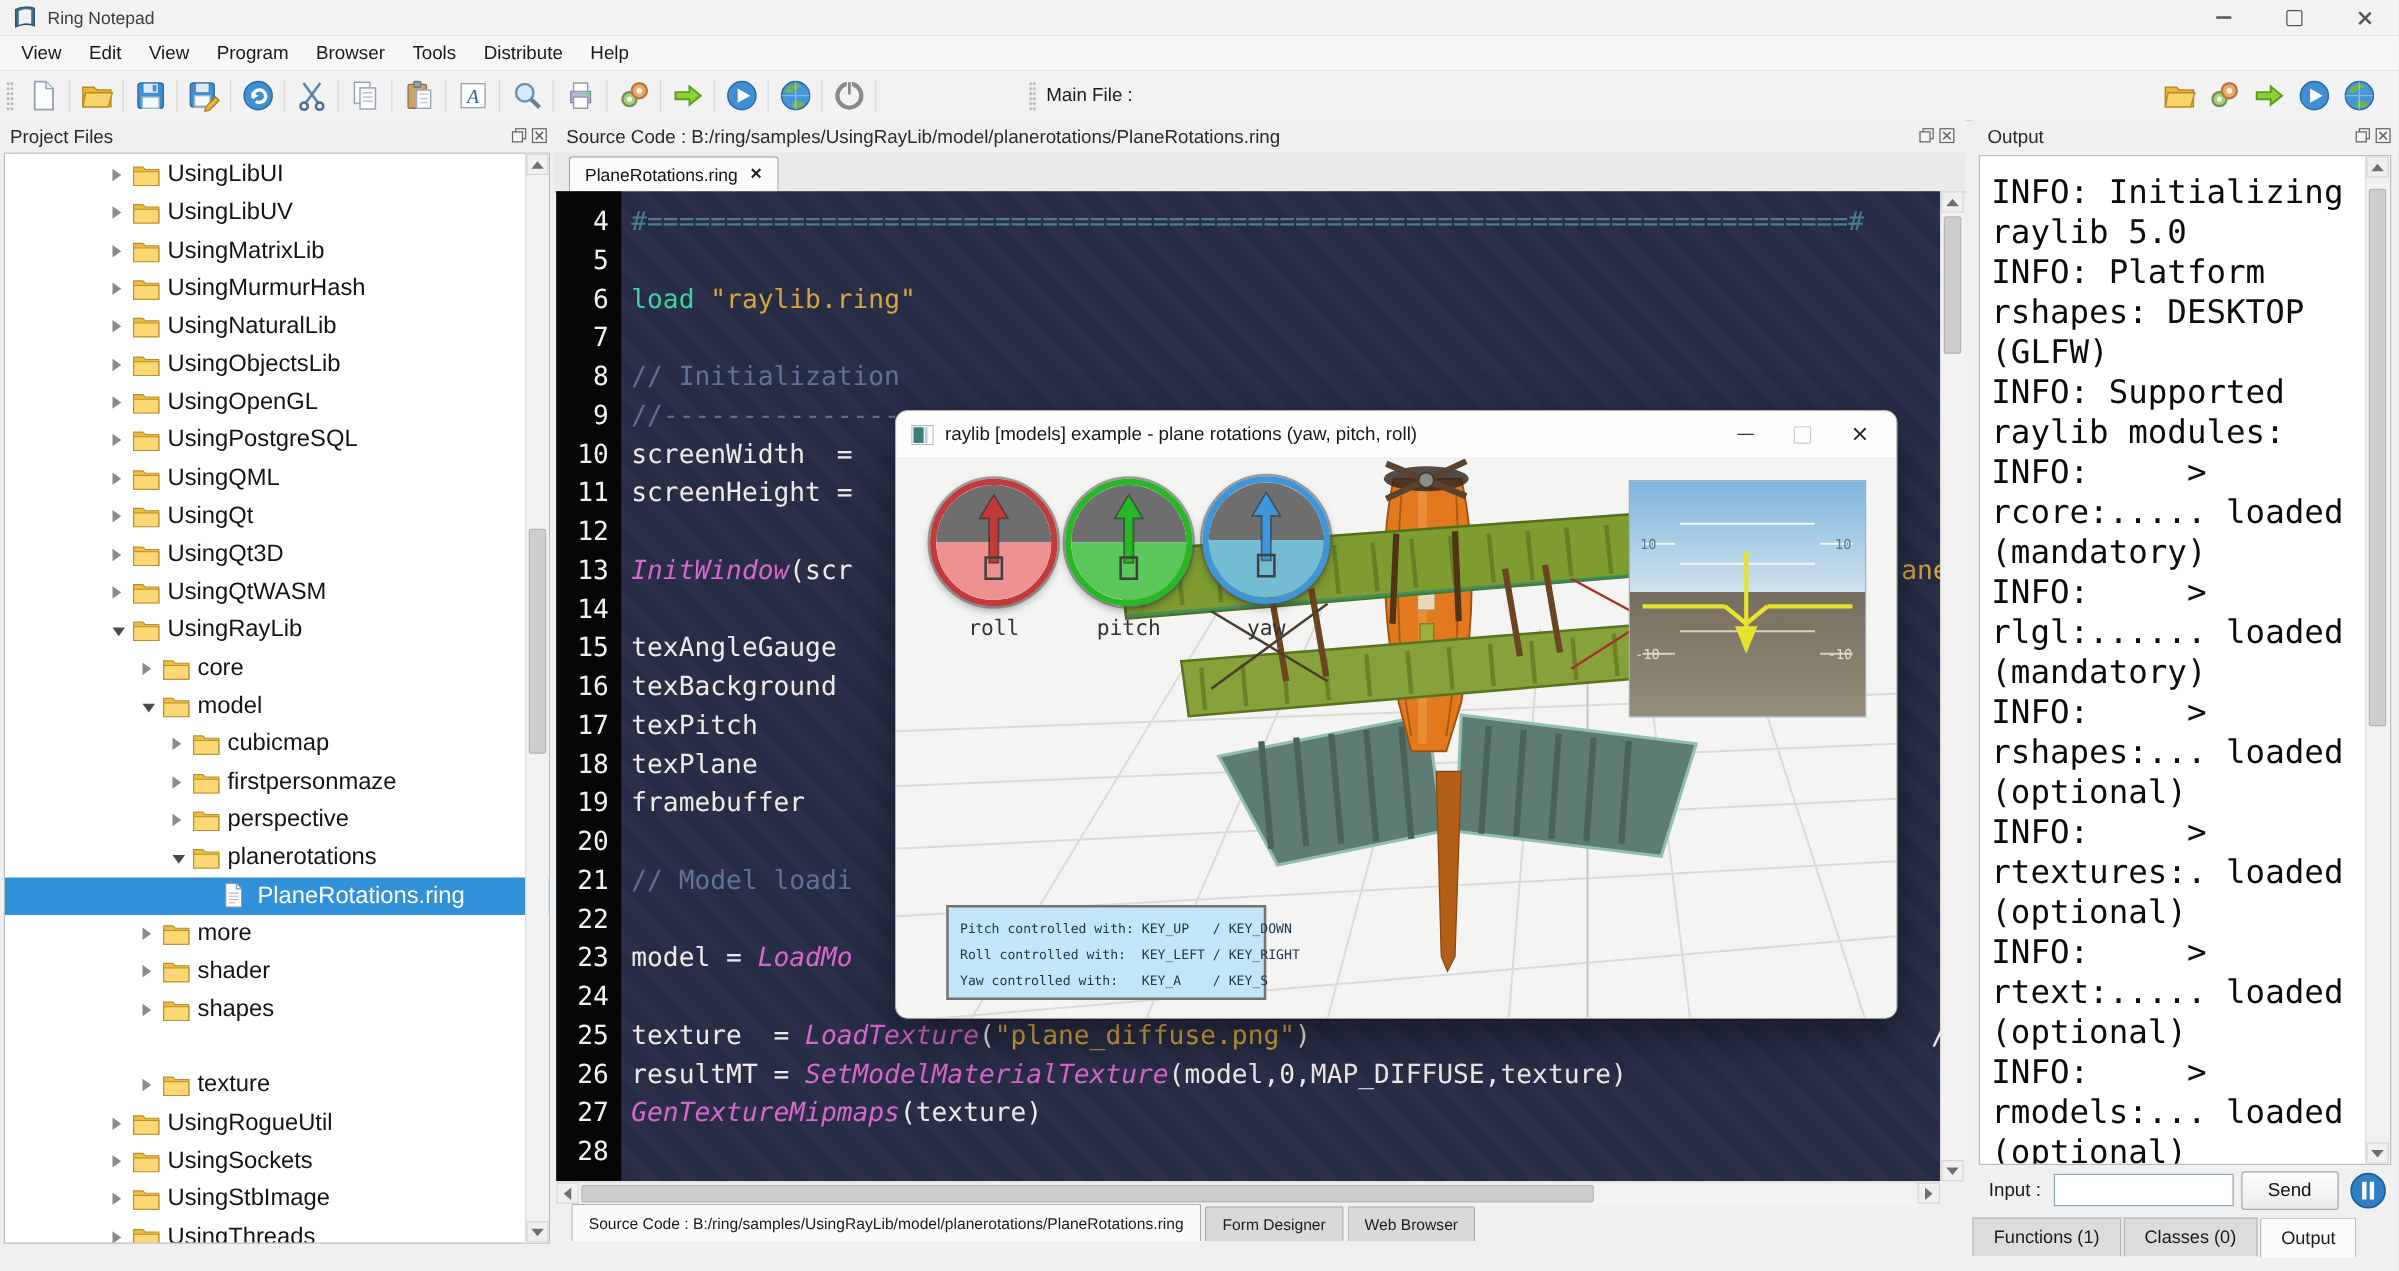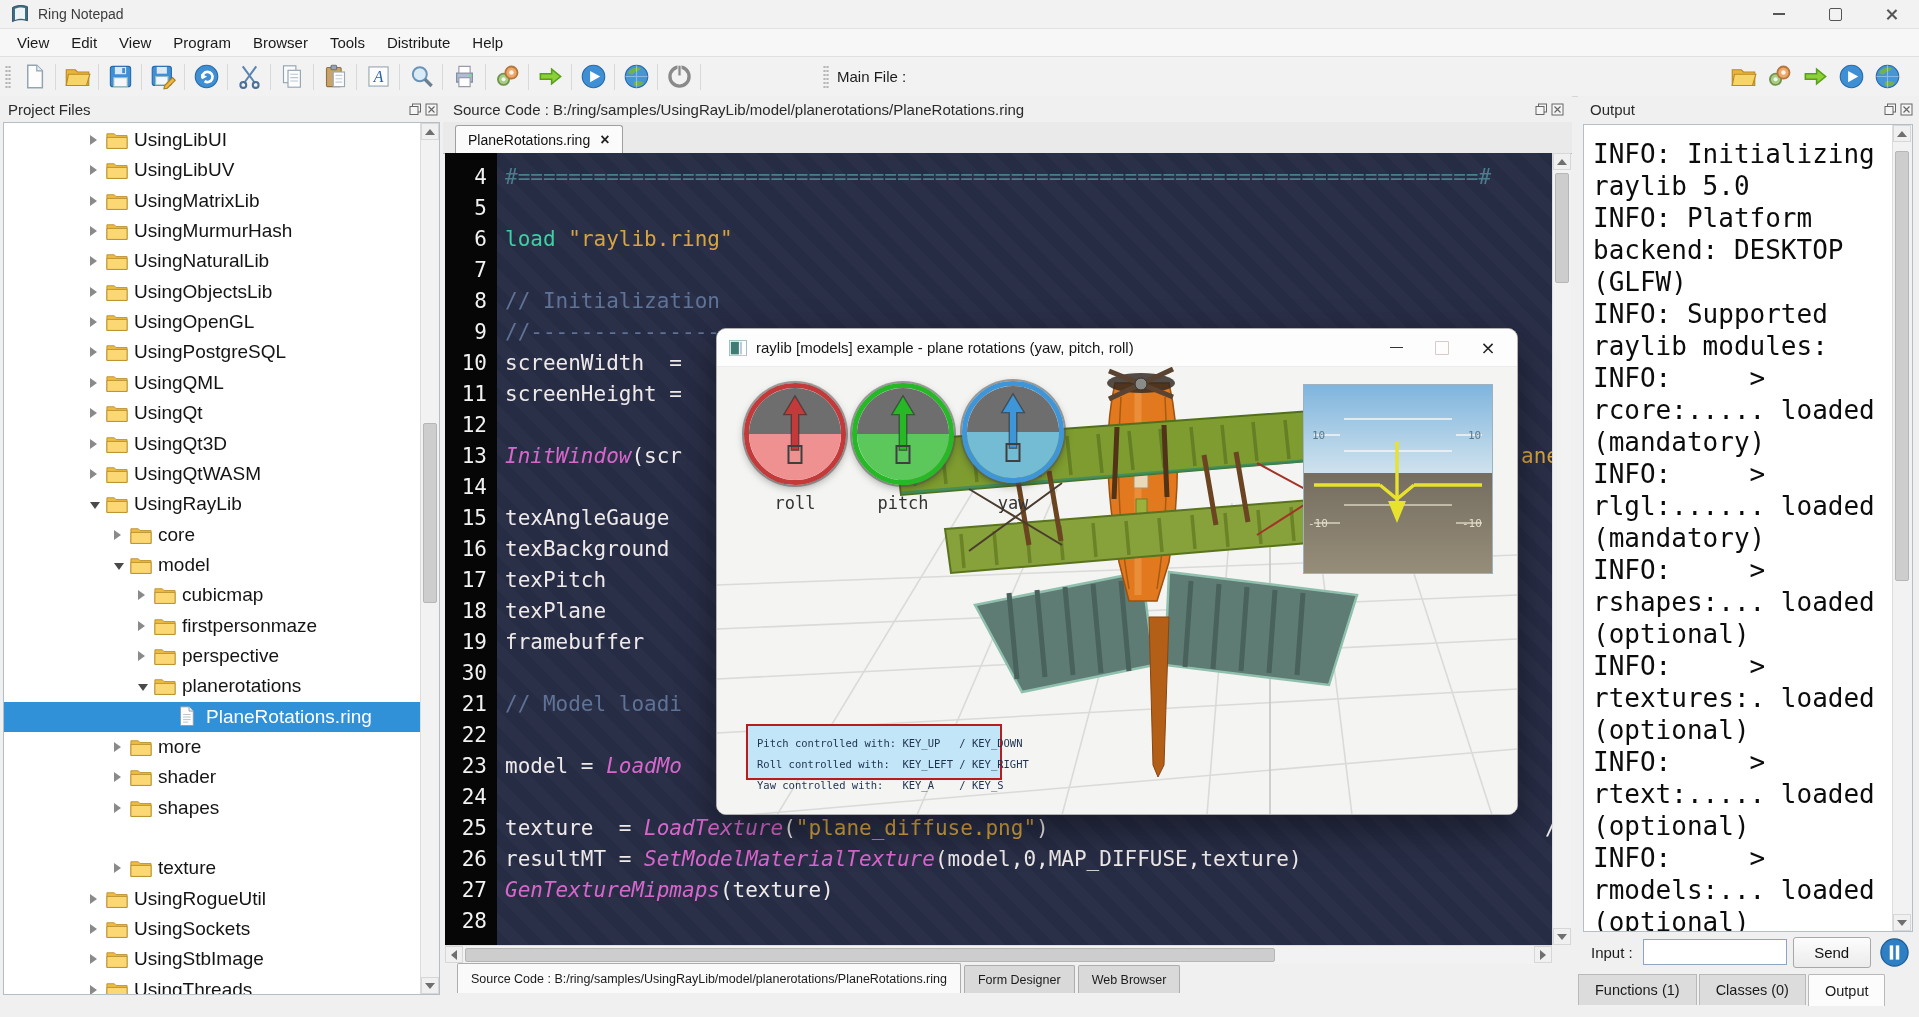--- a/index.html
+++ b/index.html
@@ -123,22 +123,22 @@
   .gauge svg{position:absolute;left:50%;top:6px;transform:translateX(-50%);}
   .gauge .sq{position:absolute;left:50%;top:57px;transform:translateX(-50%);width:11px;height:15px;
     border:2.5px solid #3f3f3f;background:transparent;}
   .gauge-label{position:absolute;transform:translateX(-50%);font-family:"DejaVu Sans Mono",monospace;
     font-size:17px;color:#333;}
   #attitude{position:absolute;left:586px;top:17px;width:190px;height:190px;
     background:linear-gradient(#7fb5dd 0%,#cfe2ee 47%,#756d60 47%,#968d79 100%);
     border:1px solid #9cb2c2;box-sizing:border-box;}
   .att-num{position:absolute;font-family:"DejaVu Sans Mono",monospace;font-size:11px;}
   .att-top{color:#59788e;} .att-bot{color:#e4ddcd;}
-  #hintbox{position:absolute;left:29px;top:357px;width:256px;height:56px;background:#c3e5f8;
-    border:2px solid #b91c1c;box-sizing:border-box;padding:7px 9px 0 9px;}
+  #hintbox{position:absolute;left:40px;top:357px;width:256px;height:76px;background:#c3e5f8;
+    border:2px solid #737373;box-sizing:border-box;padding:7px 9px 0 9px;}
   .hint-line{font-family:"DejaVu Sans Mono",monospace;font-size:10.5px;color:#1d3350;line-height:21px;white-space:pre;}
 </style>
 </head>
 <body>
 
 <div id="app">
 
   <div id="titlebar">
     <span id="app-icon">
       <svg viewBox="0 0 24 22">
@@ -622,21 +622,21 @@
         <div class="lnum" style="top: 195px;">10</div>
         <div class="lnum" style="top: 226px;">11</div>
         <div class="lnum" style="top: 257px;">12</div>
         <div class="lnum" style="top: 288px;">13</div>
         <div class="lnum" style="top: 319px;">14</div>
         <div class="lnum" style="top: 350px;">15</div>
         <div class="lnum" style="top: 381px;">16</div>
         <div class="lnum" style="top: 412px;">17</div>
         <div class="lnum" style="top: 443px;">18</div>
         <div class="lnum" style="top: 474px;">19</div>
-        <div class="lnum" style="top: 505px;">30</div>
+        <div class="lnum" style="top: 505px;">20</div>
         <div class="lnum" style="top: 536px;">21</div>
         <div class="lnum" style="top: 567px;">22</div>
         <div class="lnum" style="top: 598px;">23</div>
         <div class="lnum" style="top: 629px;">24</div>
         <div class="lnum" style="top: 660px;">25</div>
         <div class="lnum" style="top: 691px;">26</div>
         <div class="lnum" style="top: 722px;">27</div>
         <div class="lnum" style="top: 753px;">28</div>
       </div>
     <div id="codelines">
@@ -697,21 +697,21 @@
             <rect x="1" y="1" width="11" height="11" fill="#f5f5f5" stroke="#666"></rect>
             <path d="M3.5 3.5l6 6M9.5 3.5l-6 6" stroke="#666" stroke-width="1.2"></path>
           </svg></span>
     </div>
   </div>
   <div id="out-box">
     <div id="out-lines">
         <div class="outline-row" style="top: 14px;">INFO: Initializing</div>
         <div class="outline-row" style="top: 46px;">raylib 5.0</div>
         <div class="outline-row" style="top: 78px;">INFO: Platform</div>
-        <div class="outline-row" style="top: 110px;">backend: DESKTOP</div>
+        <div class="outline-row" style="top: 110px;">rshapes: DESKTOP</div>
         <div class="outline-row" style="top: 142px;">(GLFW)</div>
         <div class="outline-row" style="top: 174px;">INFO: Supported</div>
         <div class="outline-row" style="top: 206px;">raylib modules:</div>
         <div class="outline-row" style="top: 238px;">INFO:     &gt;</div>
         <div class="outline-row" style="top: 270px;">rcore:..... loaded</div>
         <div class="outline-row" style="top: 302px;">(mandatory)</div>
         <div class="outline-row" style="top: 334px;">INFO:     &gt;</div>
         <div class="outline-row" style="top: 366px;">rlgl:...... loaded</div>
         <div class="outline-row" style="top: 398px;">(mandatory)</div>
         <div class="outline-row" style="top: 430px;">INFO:     &gt;</div>

